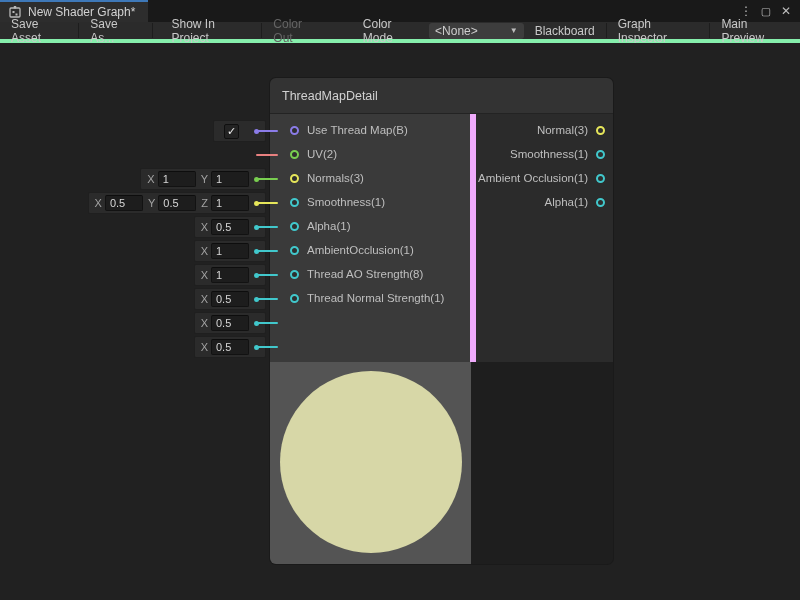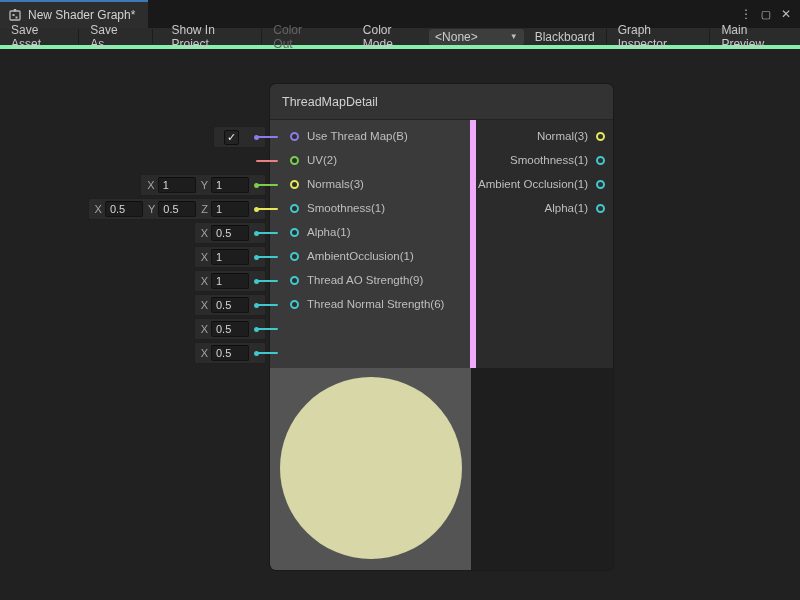--- a/index.html
+++ b/index.html
@@ -1,20 +1,20 @@
 <!DOCTYPE html>
 <html><head>
 <meta charset="utf-8">
 <style>
   * { margin:0; padding:0; box-sizing:border-box; }
   html,body { width:800px; height:600px; overflow:hidden; }
   body { font-family:"Liberation Sans", sans-serif; background:#212121; color:#c9c9c9; font-size:12px; }
 
   
-  .tabbar { height:28px; background:#191919; display:flex; align-items:stretch; }
+  .tabbar { height:22px; background:#191919; display:flex; align-items:stretch; }
   .tab { width:148px; background:#2d2d2d; border-top:2px solid #3e78b8; display:flex; align-items:center; padding:0 8px; gap:6px; color:#d2d2d2; }
   .tab svg { flex:0 0 auto; }
   .winctl { margin-left:auto; display:flex; align-items:center; gap:4px; padding-right:6px; color:#bdbdbd; }
   .winctl span { width:16px; text-align:center; font-size:12px; cursor:default; }
   .winctl .maxi { font-size:11px; }
 
   
   .toolbar { height:21px; background:#2b2b2b; border-bottom:4px solid #86efac; display:flex; align-items:center; font-size:12px; color:#c9c9c9; }
   .tbtn { padding:0 11px; height:100%; display:flex; align-items:center; cursor:default; }
   .tbtn.disabled { color:#646464; }
@@ -129,25 +129,25 @@
           <div class="port-row in">
             <div class="port" style="border-color: rgb(65, 200, 204);"></div>
             <div class="port-label">Alpha(1)</div>
           </div>
           <div class="port-row in">
             <div class="port" style="border-color: rgb(65, 200, 204);"></div>
             <div class="port-label">AmbientOcclusion(1)</div>
           </div>
           <div class="port-row in">
             <div class="port" style="border-color: rgb(65, 200, 204);"></div>
-            <div class="port-label">Thread AO Strength(9)</div>
-          </div>
-          <div class="port-row in">
-            <div class="port" style="border-color: rgb(65, 200, 204);"></div>
-            <div class="port-label">Thread Normal Strength(6)</div>
+            <div class="port-label">Thread AO Strength(8)</div>
+          </div>
+          <div class="port-row in">
+            <div class="port" style="border-color: rgb(65, 200, 204);"></div>
+            <div class="port-label">Thread Normal Strength(1)</div>
           </div>
         </div>
       <div class="col-right">
           <div class="port-row out">
             <div class="port-label">Normal(3)</div>
             <div class="port" style="border-color: rgb(230, 230, 90);"></div>
           </div>
           <div class="port-row out">
             <div class="port-label">Smoothness(1)</div>
             <div class="port" style="border-color: rgb(65, 200, 204);"></div>

